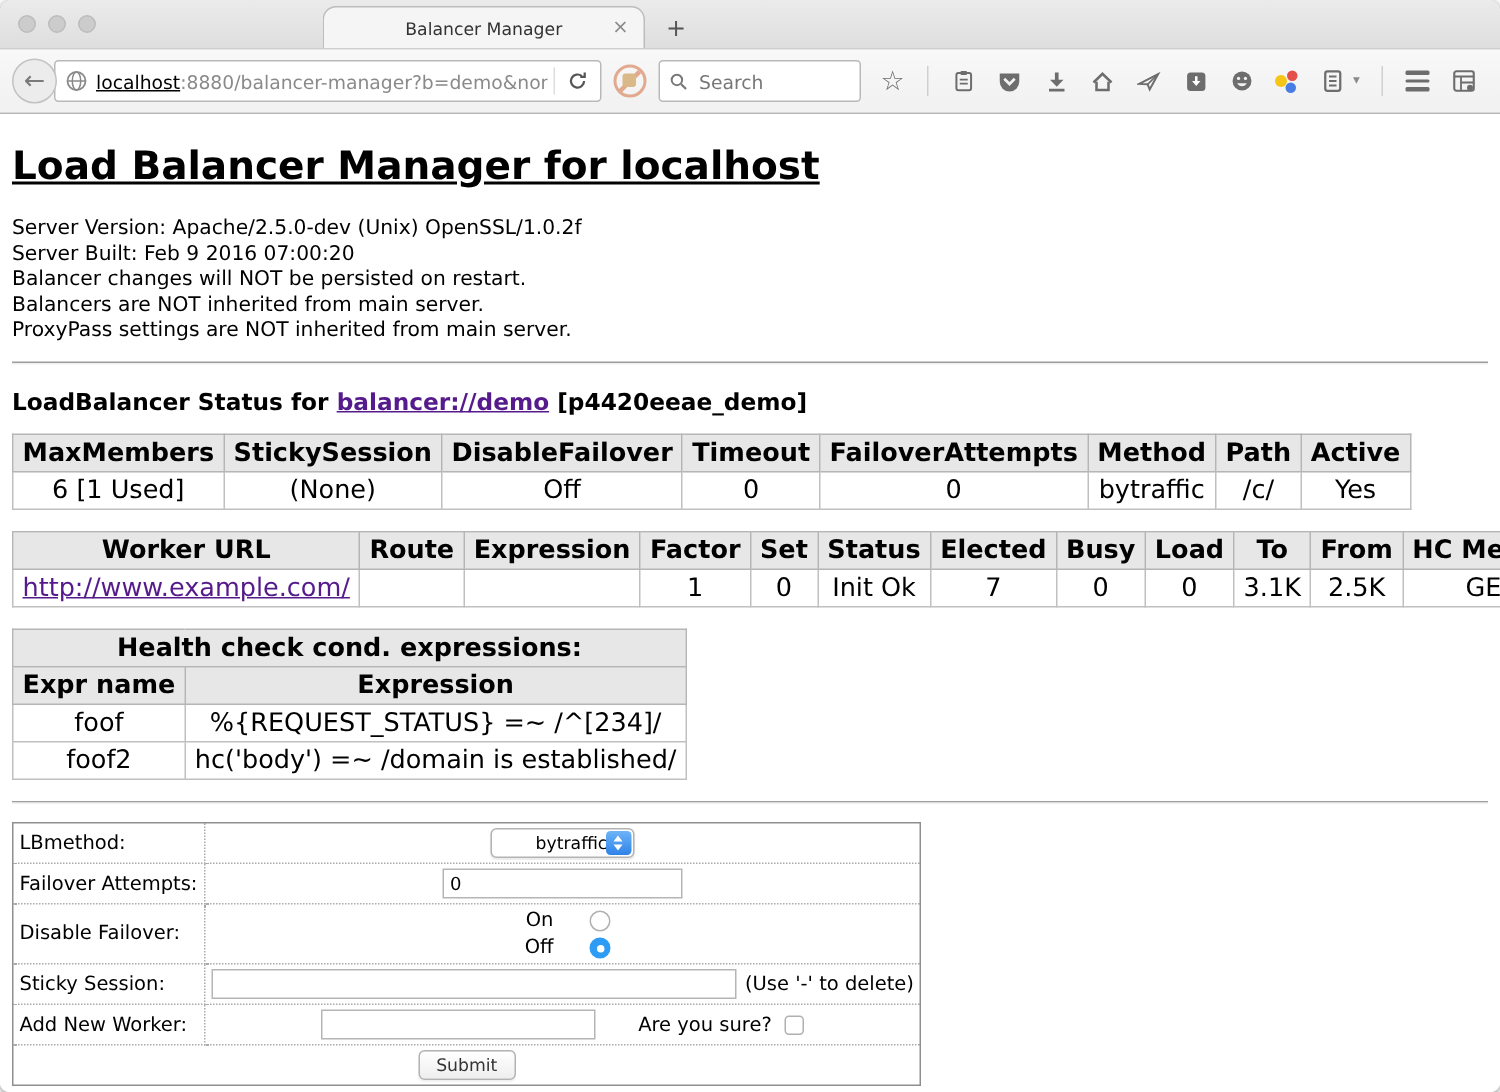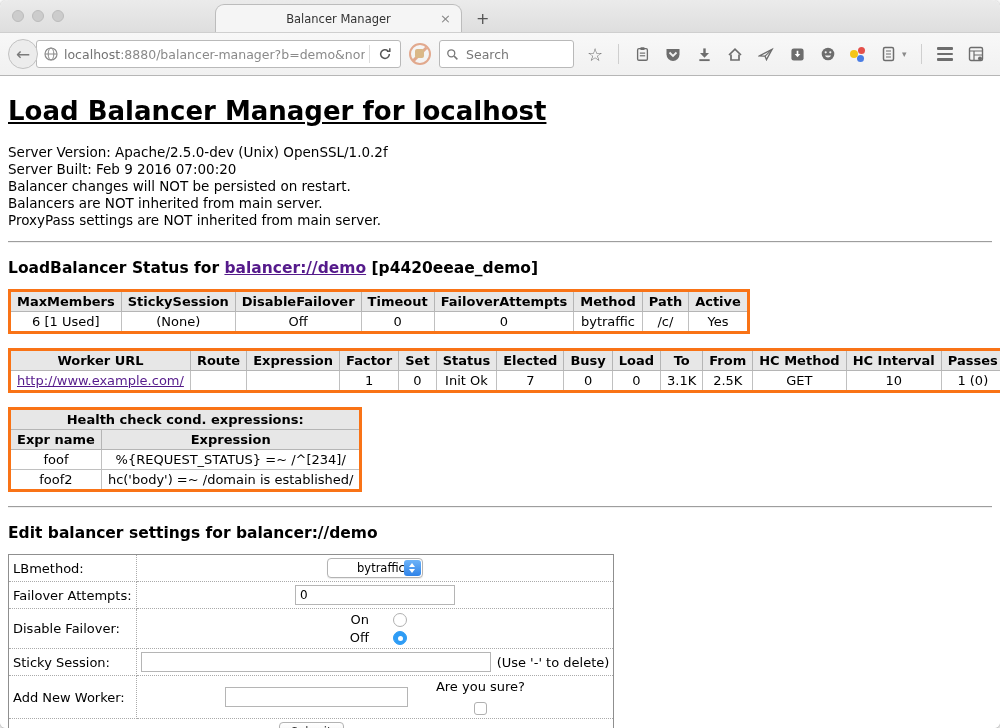--- a/index.html
+++ b/index.html
@@ -3,31 +3,31 @@
 <meta charset="utf-8">
 <style>
   * { box-sizing: border-box; }
   html,body { margin:0; padding:0; background:#fff; font-family:"DejaVu Sans","Liberation Sans",sans-serif; }
   .window { width:1000px; height:728px; display:flex; flex-direction:column; border-radius:8px 8px 6px 6px; overflow:hidden; box-shadow:0 1px 4px rgba(0,0,0,.45); position:relative; }
 
   
   .tabbar { height:32px; background:linear-gradient(#ebebeb,#dedede); display:flex; align-items:flex-end; position:relative; flex:0 0 auto; }
   .traffic { display:flex; gap:8px; position:absolute; left:12px; top:10px; }
   .traffic .light { width:12px; height:12px; border-radius:50%; background:#ccc; border:1px solid #bcbcbc; }
-  .tab { margin-left:215px; width:247px; height:28px; background:#f5f5f5; border:1px solid #bcbcbc; border-bottom:none; border-radius:9px 9px 0 0; display:flex; align-items:center; justify-content:center; position:relative; font-size:11.5px; color:#333; }
+  .tab { margin-left:215px; width:215px; height:28px; background:#f5f5f5; border:1px solid #bcbcbc; border-bottom:none; border-radius:9px 9px 0 0; display:flex; align-items:center; justify-content:center; position:relative; font-size:11.5px; color:#333; }
   .tab-close { position:absolute; right:10px; color:#888; font-size:13px; cursor:default; }
   .newtab { font-size:16px; color:#555; margin:0 0 4px 14px; }
 
   
   .navbar { height:44px; background:linear-gradient(#f8f8f8,#f1f1f1); border-top:1px solid #cfcfcf; border-bottom:1px solid #b6b6b6; display:flex; align-items:center; padding:0 8px; gap:6px; flex:0 0 auto; }
   .backbtn { width:30px; height:30px; border-radius:50%; background:#ececec; border:1px solid #c2c2c2; color:#7a7a7a; font-size:17px; display:flex; align-items:center; justify-content:center; margin-right:-8px; z-index:2; }
   .urlbar { flex:0 0 365px; height:28px; background:#fff; border:1px solid #b9b9b9; border-radius:3px; display:flex; align-items:center; padding:0 4px; overflow:hidden; }
   .urlbar .id-icon { margin:0 5px 0 2px; display:flex; }
   .url-text { flex:1; font-size:12.5px; white-space:nowrap; overflow:hidden; }
-  .url-host { color:#737373; }
+  .url-host { color:#000000;text-decoration:underline; }
   .url-rest { color:#8a8a8a; }
   .url-sep { width:1px; height:18px; background:#ddd; margin:0 4px; }
   .reload { font-size:14px; color:#555; font-weight:bold; padding:0 4px; }
   .blocked { width:22px; height:22px; border:2.5px solid #e0a183; border-radius:50%; position:relative; opacity:.9; margin:0 2px; }
   .blocked::before { content:""; position:absolute; left:-1px; top:8px; width:19px; height:2.5px; background:#e0a183; transform:rotate(-45deg); }
   .blocked::after { content:""; position:absolute; left:4px; top:4px; width:9px; height:9px; background:#d8b27c; border-radius:2px; }
   .searchbar { flex:0 0 135px; height:28px; background:#fff; border:1px solid #b9b9b9; border-radius:3px; display:flex; align-items:center; padding:0 6px; gap:5px; }
   .searchbar input { border:none; outline:none; width:90px; font-size:12.5px; font-family:inherit; background:transparent; color:#0369a1; }
   .searchbar input::placeholder { color:#777; }
   .tool-icons { display:flex; align-items:center; gap:13px; margin-left:6px; color:#6d6d6d; }
@@ -43,21 +43,21 @@
   .dot-b { width:7px; height:7px; background:#4a7de4; right:2px; bottom:0; }
 
   
   .content { flex:1; background:#fff; padding:6px 8px 0 8px; overflow:hidden; font-size:13.5px; color:#000; }
   h1.page-title { font-size:26px; margin:14px 0 18px 0; letter-spacing:0;text-decoration:underline; }
   .server-info div { line-height:17px; }
   hr.rule { border:none; border-top:1px solid #9e9e9e; border-bottom:1px solid #f0f0f0; margin:12px 0; }
   h3.sec { font-size:15.5px; margin:16px 0 12px 0; }
   a.plink { color:#551a8b; text-decoration:underline; }
 
-  table.dtable { border-collapse:collapse; border:3px solid #f97316; margin:4px 0 14px 0; font-size:13px; }
+  table.dtable { border-collapse:collapse; border:1px solid #f97316; margin:4px 0 14px 0; font-size:17px; }
   table.dtable th { background:#e7e7e7; font-weight:bold; border:1px solid #b5b5b5; padding:2px 6px; text-align:center; white-space:nowrap; }
   table.dtable td { border:1px solid #c0c0c0; padding:2px 6px; text-align:center; white-space:nowrap; background:#fff; }
   td.left, th.left-data { text-align:left; }
 
   
   table.ftable { border-collapse:collapse; border:1px solid #8f8f8f; width:594px; font-size:13px; margin:4px 0 10px 0; }
   table.ftable td { border:1px dotted #aaa; padding:3px 4px; }
   td.flabel { width:118px; text-align:left; white-space:nowrap; }
   .fieldwrap { display:flex; align-items:center; justify-content:center; gap:6px; }
   .mac-select { width:96px; height:20px; background:#fff; border:1px solid #b3b3b3; border-radius:4px; display:flex; align-items:center; font-size:11.5px; position:relative; padding-left:12px; justify-content:center; box-shadow:0 1px 1px rgba(0,0,0,.08); }
@@ -74,21 +74,21 @@
   .radio { width:14px; height:14px; border-radius:50%; border:1px solid #b0b0b0; background:#fff; display:inline-block; }
   .radio.checked { background:#2e9cf5; border-color:#2e9cf5; position:relative; }
   .radio.checked::after { content:""; position:absolute; left:4.5px; top:4.5px; width:5px; height:5px; border-radius:50%; background:#fff; }
   .radio-rows { display:flex; flex-direction:column; align-items:center; gap:3px; }
   .radio-row { display:flex; align-items:center; gap:24px; }
   .radio-row .rlabel { width:26px; text-align:right; }
   .checkbox { width:13px; height:13px; border:1px solid #b0b0b0; border-radius:3px; background:#fff; display:inline-block; }
   .sticky-row { display:flex; align-items:center; }
   .sticky-row .hint { margin-left:auto; white-space:nowrap; padding-left:6px; }
   .worker-row { display:flex; align-items:center; justify-content:center; gap:28px; }
-  .ays { display:flex; align-items:center; gap:8px;flex-direction:column; }
+  .ays { display:flex; align-items:center; gap:8px; }
   .submit-cell { text-align:center; }
   .submit-btn { display:inline-block; border:1px solid #b3b3b3; border-radius:4px; background:linear-gradient(#fff,#eee); padding:2px 11px; font-size:11.5px; color:#333; box-shadow:0 1px 1px rgba(0,0,0,.06); }
 
   svg.ic { display:block; }
 </style>
 </head>
 <body>
 
 <div class="window">
 
@@ -314,21 +314,20 @@
       </tr>
       <tr>
         <td>foof2</td>
         <td class="left">hc('body') =~ /domain is established/</td>
       </tr>
     </tbody>
       </table>
 
     <hr class="rule">
 
-    <h3 class="sec">Edit balancer settings for balancer://demo</h3>
 
     <table class="ftable">
       <tbody>
           <tr>
         <td class="flabel">LBmethod:</td>
         <td>
           <div class="fieldwrap">
             <div class="mac-select">
               <span>bytraffic</span>
               <span class="stepper">

